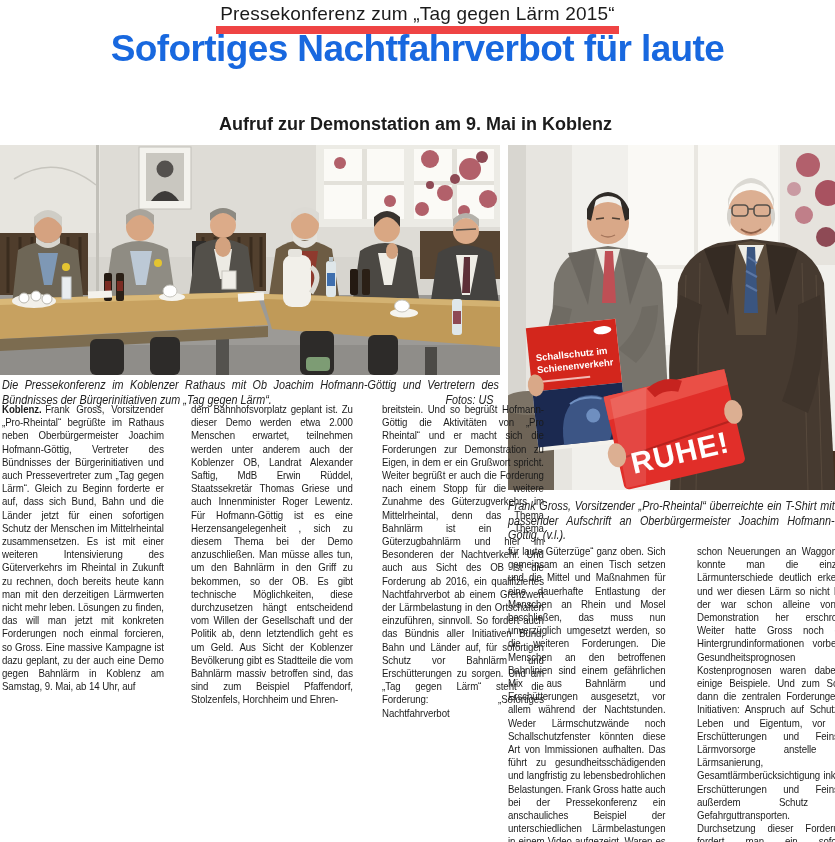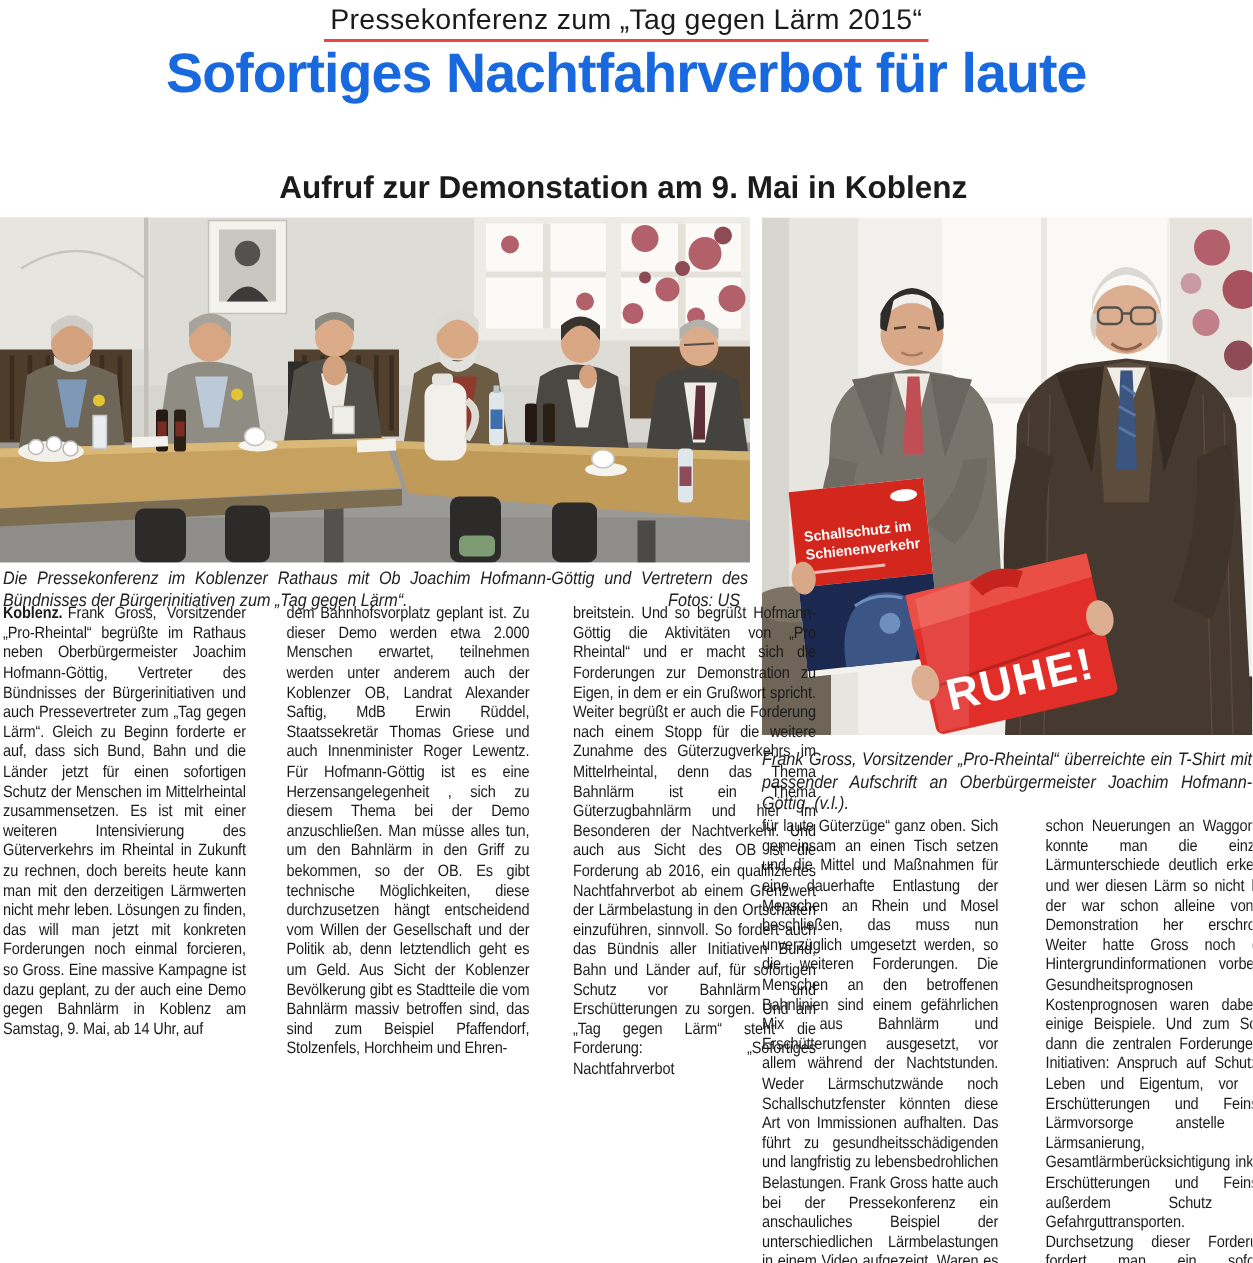--- a/index.html
+++ b/index.html
@@ -4,24 +4,24 @@
 <style>
   html,body{margin:0;padding:0;}
   body{
     width:835px;height:842px;position:relative;background:#ffffff;
     font-family:"Liberation Sans",sans-serif;color:#1b1b1b;overflow:hidden;
   }
   .abs{position:absolute;}
   
   .kicker-wrap{top:3px;left:0;width:835px;text-align:center;}
   .kicker{display:inline-block;font-size:19px;letter-spacing:0.2px;
-    border-bottom:2px solid #ef4444;padding:0 4px 1px 4px;}
+    border-bottom:8px solid #ef4444;padding:0 4px 1px 4px;}
   .headline{top:27px;left:0;width:835px;text-align:center;
     color:#1868df;font-weight:bold;font-size:37px;line-height:43px;letter-spacing:-0.6px;}
-  .subhead{top:114px;left:0;width:831px;text-align:center;font-size:21px;font-weight:bold;}
+  .subhead{top:114px;left:0;width:831px;text-align:center;font-size:18px;font-weight:bold;}
   
   .photo{display:block;}
   .photo svg{display:block;}
   
   .caption{font-style:italic;font-size:12px;line-height:14.5px;color:#222;
     transform:scaleX(0.9);transform-origin:0 0;text-align:justify;}
   .cap-left{top:378px;left:2px;width:552px;}
   .cap-right{top:499px;left:508px;width:363px;}
   .credit{position:absolute;right:6px;top:14.5px;font-style:italic;}
   

